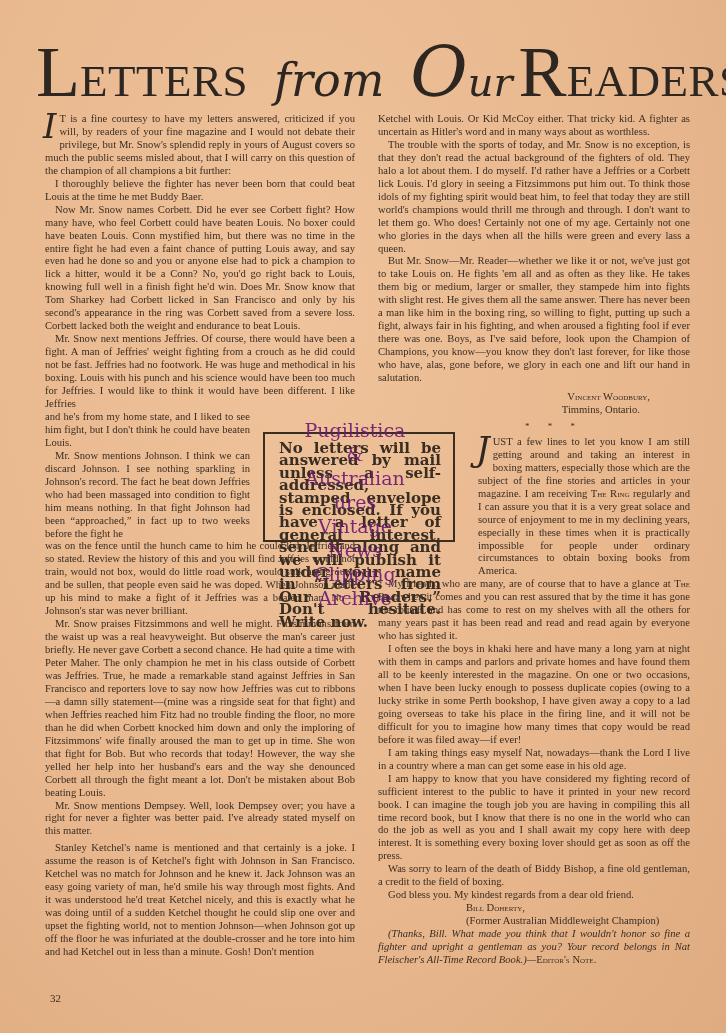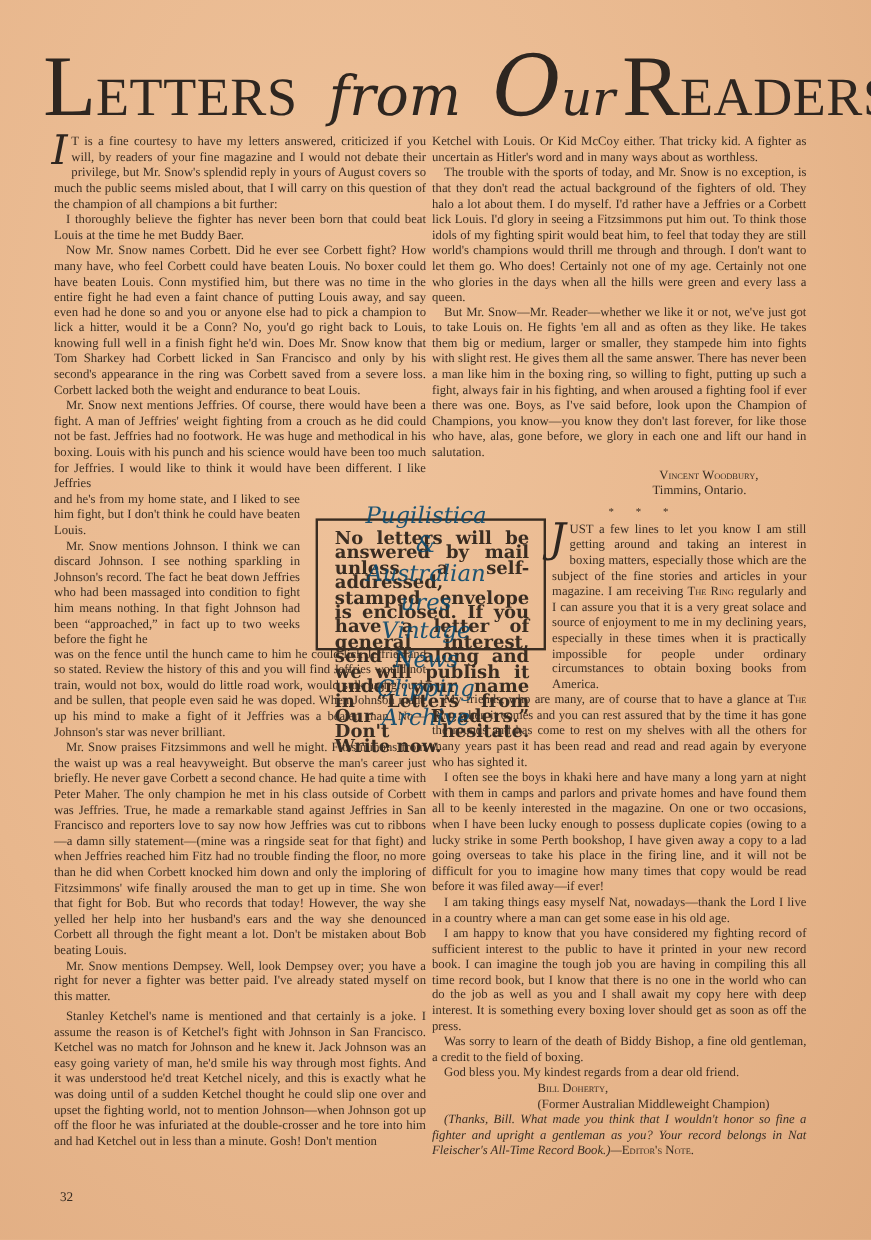--- a/index.html
+++ b/index.html
@@ -21,21 +21,21 @@
   .headline .cap { font-size: 72px; font-family: "Liberation Serif", serif; }
   .headline .sc { font-size: 45px; font-family: "Liberation Serif", serif; letter-spacing: 0.5px; }
   .headline .it { font-size: 46px; font-style: italic; font-family: "DejaVu Serif", serif; margin: 0 22px; }
   .headline .it-big { font-size: 70px; font-style: italic; font-family: "DejaVu Serif", serif; }
   .headline .it-sm { font-size: 40px; font-style: italic; font-family: "DejaVu Serif", serif; margin-right: 6px; }
 
   .col { position: absolute; font-size: 10.6px; line-height: 12.95px; text-align: justify; }
   .col p { margin: 0; text-indent: 10px; }
   .col p.noindent { text-indent: 0; }
   .left-col { left: 45px; top: 113px; width: 310px; }
-  .right-col { left: 360px; top: 113px; width: 312px; }
+  .right-col { left: 378px; top: 113px; width: 312px; }
 
   .dropcap {
     float: left; font-family: "DejaVu Serif", serif; font-style: italic;
     font-size: 34px; line-height: 26px; margin: 0 3px 0 -2px; color: #2e2620;
   }
   .narrow { width: 205px; }
 
   .notice-box {
     position: absolute; left: 263px; top: 432px; width: 192px; height: 110px;
     border: 2px solid #3a2d22; box-sizing: border-box;
@@ -49,21 +49,21 @@
   .stars { text-align: center; padding-left: 40px; font-size: 9px; letter-spacing: 8px; margin: 3px 0; }
   .sc-inline { font-variant: small-caps; }
   .sig2 { padding-left: 88px; font-variant: small-caps; }
   .sig2b { padding-left: 88px; }
   .editor-note { font-style: italic; }
 
   .page-number { position: absolute; left: 50px; top: 992px; font-size: 11px; }
 
   .watermark {
     position: absolute; left: 280px; top: 418px; width: 150px;
-    color: #0c4a6e; font-family: "DejaVu Serif", serif; font-style: italic;
+    color: #701a75; font-family: "DejaVu Serif", serif; 
     font-size: 19px; line-height: 24px; text-align: center;
     pointer-events: none; opacity: 0.92;
   }
   .watermark div { white-space: nowrap; }
 </style>
 </head>
 <body>
 
 <div class="page">
 

